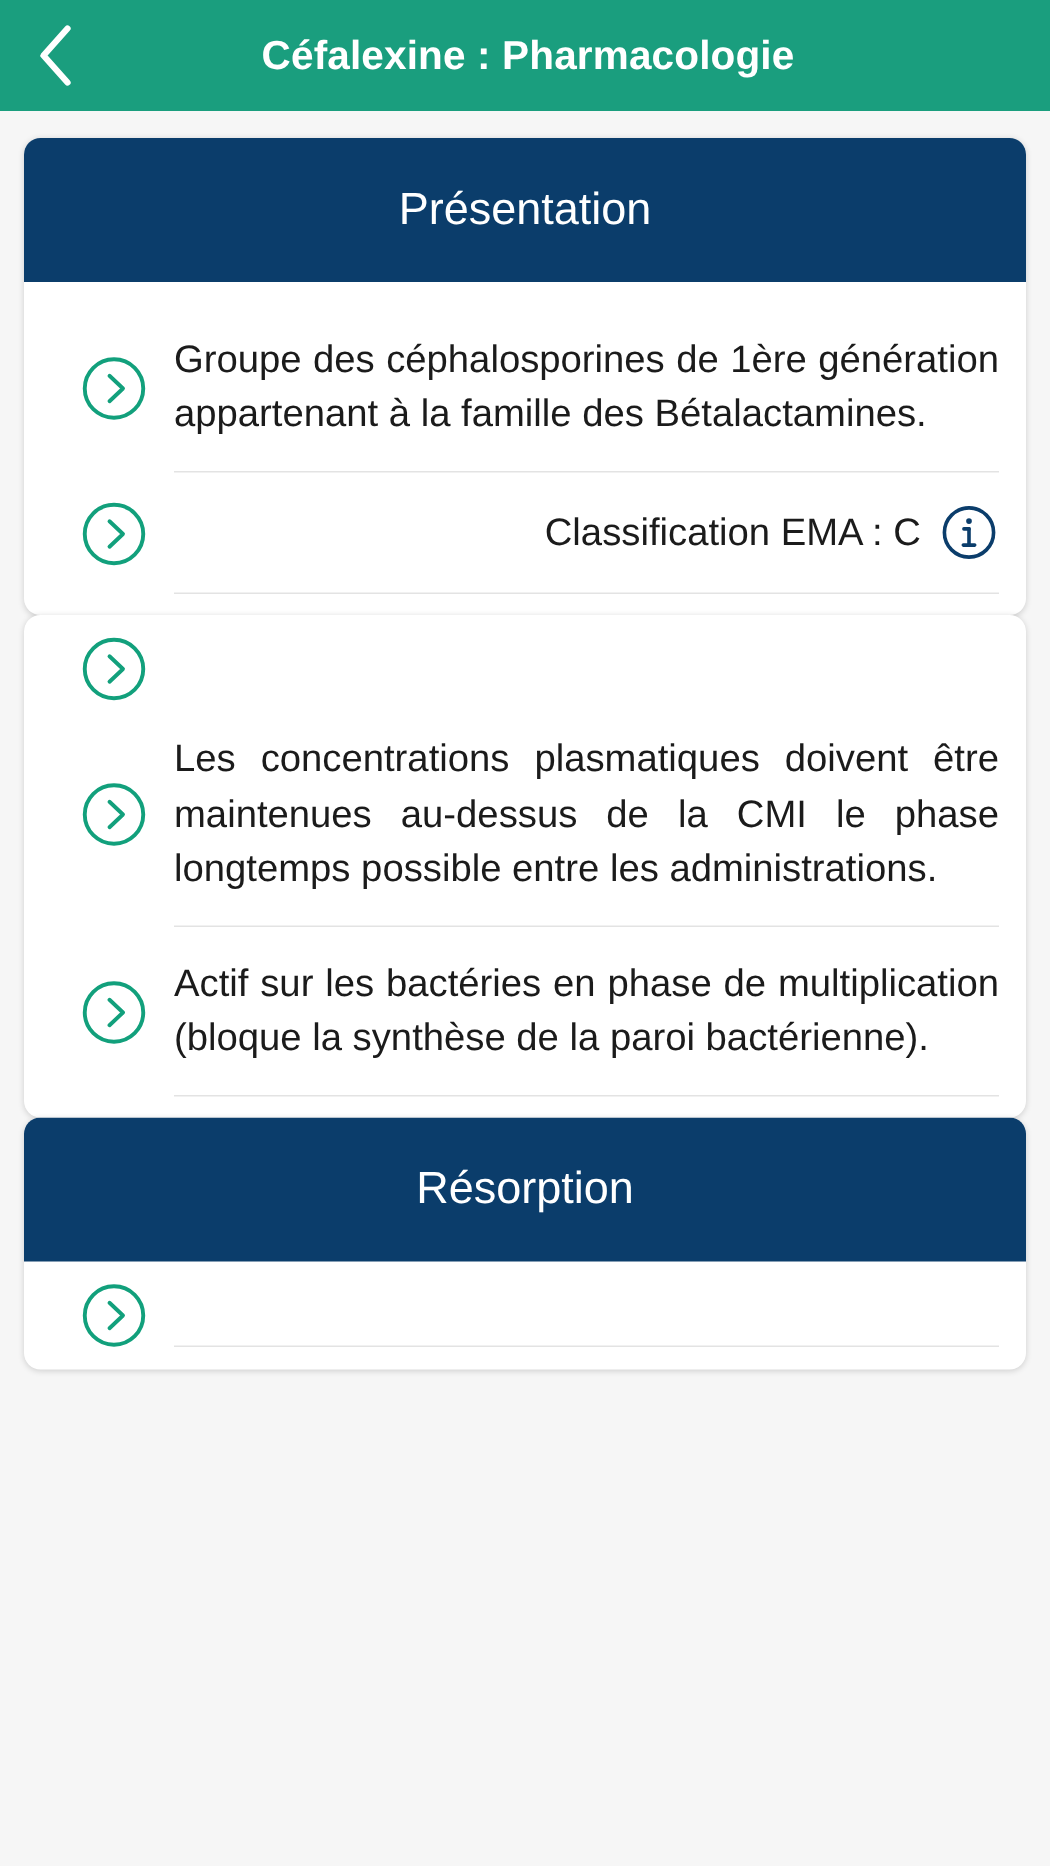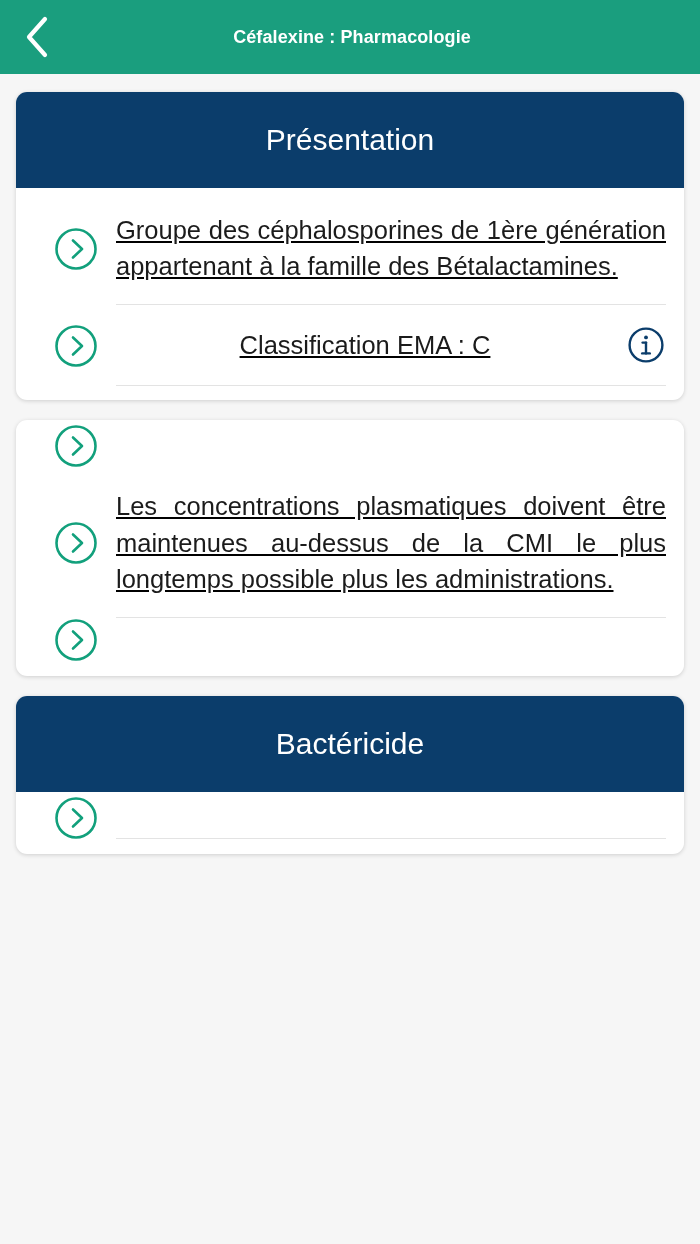--- a/index.html
+++ b/index.html
@@ -38,21 +38,21 @@
   }
 
   .back-btn svg { display: block; }
 
   .appbar-title {
     position: absolute;
     left: 4px;
     right: 0;
     text-align: center;
     color: #ffffff;
-    font-size: 18px;
+    font-size: 27px;
     font-weight: bold;
     letter-spacing: 0.1px;
     pointer-events: none;
   }
 
   
   .content {
     position: absolute;
     top: 74px;
     left: 0;
@@ -61,35 +61,33 @@
     padding: 18px 16px 0 16px;
     overflow: hidden;
   }
 
   
   .card {
     background: #ffffff;
     border-radius: 11px;
     box-shadow: 0 1px 4px rgba(0,0,0,0.16);
     overflow: hidden;
-    margin-bottom: 20px;
   }
 
   .card-header {
     background: #0b3d6b;
     color: #ffffff;
     text-align: center;
     font-size: 30px;
     padding: 31px 10px 32px 10px;
     line-height: 1.1;
   }
 
   .card-body {
-    padding: 4px 18px 14px 18px;
-    text-decoration: underline;
+    padding: 14px 18px 14px 18px;
   }
 
   
   .item {
     display: flex;
     align-items: center;
     padding: 0;
   }
 
   .item-bullet {
@@ -120,21 +118,21 @@
     min-width: 0;
     font-size: 25.5px;
     line-height: 1.42;
     color: #1b1b1b;
     text-align: justify;
     text-justify: inter-word;
     hyphens: none;
   }
 
   .item-text.nowrap-single {
-    text-align: center;
+    text-align: right;
   }
 
   .info-icon {
     flex: 0 0 auto;
     width: 40px;
     height: 40px;
     display: flex;
     align-items: center;
     justify-content: center;
     cursor: pointer;
@@ -205,35 +203,38 @@
             </div>
           </div>
           <div class="item">
             <div class="item-bullet">
               <svg width="44" height="44" viewBox="0 0 44 44" fill="none" xmlns="http://www.w3.org/2000/svg">
                 <circle cx="22" cy="22" r="19.5" stroke="#12a07c" stroke-width="2.6"></circle>
                 <path d="M19 13.5 L28 22 L19 30.5" stroke="#12a07c" stroke-width="2.6" stroke-linecap="round" stroke-linejoin="round" fill="none"></path>
               </svg>
             </div>
             <div class="item-main">
-              <div class="item-text">Les concentrations plasmatiques doivent être maintenues au-dessus de la CMI le plus longtemps possible plus les administrations.</div>
-            </div>
-          </div>
-          <div class="item">
-            <div class="item-bullet">
-              <svg width="44" height="44" viewBox="0 0 44 44" fill="none" xmlns="http://www.w3.org/2000/svg">
-                <circle cx="22" cy="22" r="19.5" stroke="#12a07c" stroke-width="2.6"></circle>
-                <path d="M19 13.5 L28 22 L19 30.5" stroke="#12a07c" stroke-width="2.6" stroke-linecap="round" stroke-linejoin="round" fill="none"></path>
-              </svg>
+              <div class="item-text">Les concentrations plasmatiques doivent être maintenues au-dessus de la CMI le phase longtemps possible entre les administrations.</div>
+            </div>
+          </div>
+          <div class="item">
+            <div class="item-bullet">
+              <svg width="44" height="44" viewBox="0 0 44 44" fill="none" xmlns="http://www.w3.org/2000/svg">
+                <circle cx="22" cy="22" r="19.5" stroke="#12a07c" stroke-width="2.6"></circle>
+                <path d="M19 13.5 L28 22 L19 30.5" stroke="#12a07c" stroke-width="2.6" stroke-linecap="round" stroke-linejoin="round" fill="none"></path>
+              </svg>
+            </div>
+            <div class="item-main">
+              <div class="item-text">Actif sur les bactéries en phase de multiplication (bloque la synthèse de la paroi bactérienne).</div>
             </div>
           </div>
         </div>
       </div>
       <div class="card">
-        <div class="card-header">Bactéricide</div>
+        <div class="card-header">Résorption</div>
         <div class="card-body">
           <div class="item">
             <div class="item-bullet">
               <svg width="44" height="44" viewBox="0 0 44 44" fill="none" xmlns="http://www.w3.org/2000/svg">
                 <circle cx="22" cy="22" r="19.5" stroke="#12a07c" stroke-width="2.6"></circle>
                 <path d="M19 13.5 L28 22 L19 30.5" stroke="#12a07c" stroke-width="2.6" stroke-linecap="round" stroke-linejoin="round" fill="none"></path>
               </svg>
             </div>
             <div class="item-main">
               <div class="item-text nowrap-single"></div>

